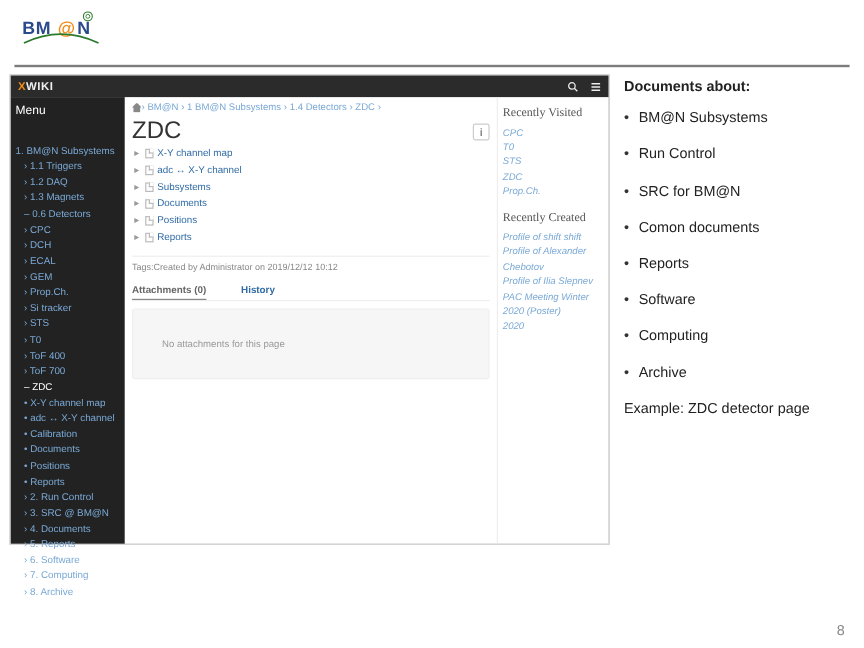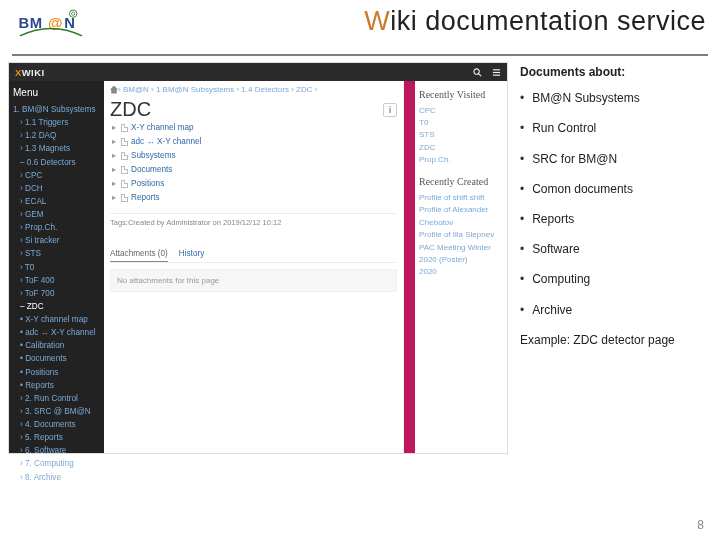--- a/index.html
+++ b/index.html
@@ -7,54 +7,54 @@
 
   
   .slide-header { height: 54px; display: flex; align-items: flex-start; justify-content: space-between; padding: 6px 14px 0 14px; }
   .logo-box { display: flex; align-items: center; gap: 4px; }
   .logo-svg { width: 74px; height: 36px; }
   .slide-title { font-size: 27px; font-weight: 300; color: #222; letter-spacing: .5px;}
   .slide-title .w { color: #c97b2a; }
   .rule { height: 2px; background: #7d7d7d; margin: 0 12px 4px 12px; }
 
   .main-row { display: flex; padding: 2px 8px 0 8px; gap: 6px; }
-  .wiki-shot { width: 500px; height: 392px; border: 1px solid #ddd; background: #be185d; font-size: 8.2px; color: #444; }
+  .wiki-shot { width: 500px; height: 392px; border: 1px solid #ddd; background: #a3a3a3; font-size: 8.2px; color: #444; }
   .topbar { height: 18px; background: #2b2b2b; display: flex; align-items: center; justify-content: space-between; padding: 0 6px; color: #eee; }
   .xwiki { font-size: 9.5px; font-weight: 600; letter-spacing: .4px; }
   .xwiki .x { color: #f28c1a; }
   .topbar-icons { display: flex; gap: 10px; }
   .ti { width: 9px; height: 9px; }
   .wiki-body { display: flex; height: calc(100% - 18px); }
 
   .sidebar { width: 95px; background: #222; color: #c9c9c9; padding: 4px 2px 4px 4px; line-height: 1.6; }
-  .sidebar .mh { color: #fff; font-size: 10px; margin-bottom: 2px; }
+  .sidebar .mh { color: #fff; font-size: 10px; margin-bottom: 18px; }
   .sidebar a { color: #7aa9d6; display: block; }
   .sidebar .cur { color: #fff; }
   .sidebar .ind1 { padding-left: 7px; }
 
   .center { flex: 1; padding: 4px 6px; background: #fff; border-right: 1px solid #eee;}
   .crumbs { color: #7aa9d6; font-size: 8px; display:flex; align-items:center; gap:0; margin-bottom:4px;}
   .crumbs .home { width:8px; height:8px; background:#888; display:inline-block; clip-path: polygon(50% 0,100% 50%,85% 50%,85% 100%,15% 100%,15% 50%,0 50%);}
   .page-title { font-size: 20px; font-weight: 300; color: #333; }
   .subt { color: #aaa; font-size: 7.5px; margin: 2px 0 8px 0; }
   .tree { color: #2f6aa5; line-height: 1.7; }
   .tree .row { display:flex; align-items:center; gap:3px;}
   .pgico { width:7px;height:8px;border:1px solid #bbb; background:#fff; position:relative;}
   .pgico::after{content:"";position:absolute;top:-1px;right:-1px;width:3px;height:3px;background:#fff;border-left:1px solid #bbb;border-bottom:1px solid #bbb;}
   .tree .exp { color:#999; width:8px; display:inline-block; text-align:center;}
   .tags-row { display:flex; border-top:1px solid #eee; margin-top:8px; padding-top:4px; color:#888; font-size:7.5px;}
-  .tabs { display:flex; gap:11px; margin-top:22px; color:#2f6aa5; border-bottom:1px solid #eee;}
+  .tabs { display:flex; gap:29px; margin-top:10px; color:#2f6aa5; border-bottom:1px solid #eee;font-weight:bold;}
   .tabs span{padding-bottom:3px;}
   .tabs .act{color:#666;border-bottom:1px solid #888;}
-  .noatt { background:#f6f6f6; border:1px solid #eee; padding:6px; margin-top:6px; color:#999; border-radius:2px; font-size:8px;}
+  .noatt { background:#f6f6f6; border:1px solid #eee; padding:24px; margin-top:6px; color:#999; border-radius:2px; font-size:8px;}
   .ibox{position:absolute; width:14px;height:14px;border:1px solid #ccc;border-radius:2px;display:flex;align-items:center;justify-content:center;color:#888;font-weight:700;font-size:9px;}
 
-  .rcol { width: 92px; background:#fff; padding:4px 2px 4px 4px; color:#7aa9d6; line-height:1.55;margin-left:11px; }
+  .rcol { width: 92px; background:#fff; padding:4px 2px 4px 4px; color:#7aa9d6; line-height:1.55; }
   .rcol .h { font-family: Georgia, serif; color:#555; font-size:10px; margin:2px 0 2px 0;}
-  .rcol .it { font-size:8px;}
+  .rcol .it { font-size:8px;font-style:italic;}
 
   
   .bullets { flex:1; padding: 2px 4px 0 6px; font-size: 12px; color:#222; line-height:1.35;}
   .bullets .hd { font-weight:600; margin-bottom:10px; }
   .bullets ul { list-style:none; }
   .bullets li { display:flex; gap:8px; margin-bottom:14px; }
   .bullets .dot { color:#333; }
   .bullets .ex { margin-top:4px; font-weight:400; font-size:12px;}
 
   .pagenum { position:absolute; bottom:8px; right:16px; color:#888; font-size:12px;}
@@ -66,23 +66,20 @@
   <div class="logo-box">
     <svg class="logo-svg" viewBox="0 0 100 48">
       <rect x="4" y="14" width="88" height="20" fill="#fff"></rect>
       <text x="6" y="30" font-family="Arial Black, Arial" font-weight="900" font-size="20" fill="#2b4a8b" letter-spacing="1">BM</text>
       <text x="46" y="30" font-family="Arial Black, Arial" font-weight="900" font-size="20" fill="#f28c1a">@</text>
       <text x="68" y="30" font-family="Arial Black, Arial" font-weight="900" font-size="20" fill="#2b4a8b">N</text>
       <path d="M 8 40 Q 50 20 92 40" stroke="#2b7a2b" stroke-width="2" fill="none"></path>
       <circle cx="80" cy="10" r="5" fill="none" stroke="#2b7a2b" stroke-width="1.2"></circle>
       <circle cx="80" cy="10" r="2.2" fill="none" stroke="#2b7a2b" stroke-width="1"></circle>
     </svg>
-  </div>
-  <div class="slide-title">
-    <span class="w">W</span><span>iki documentation service</span>
   </div>
 </div>
 <div class="rule"></div>
 
 <div class="main-row">
 
   <div class="wiki-shot" style="position:relative;">
     <div class="topbar">
       <span class="xwiki"><span class="x">X</span><span>WIKI</span></span>
       <span class="topbar-icons">

